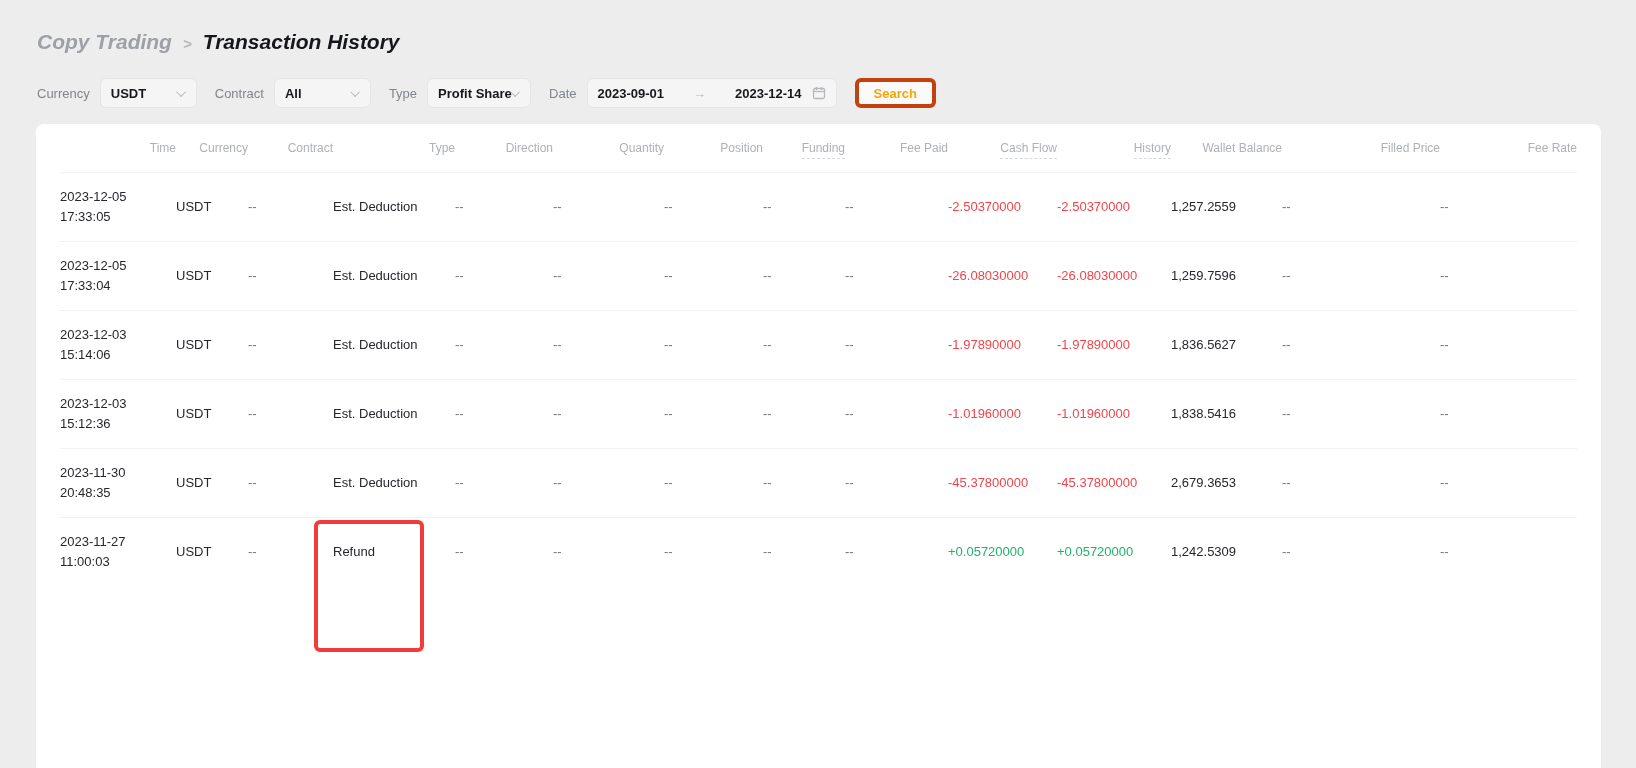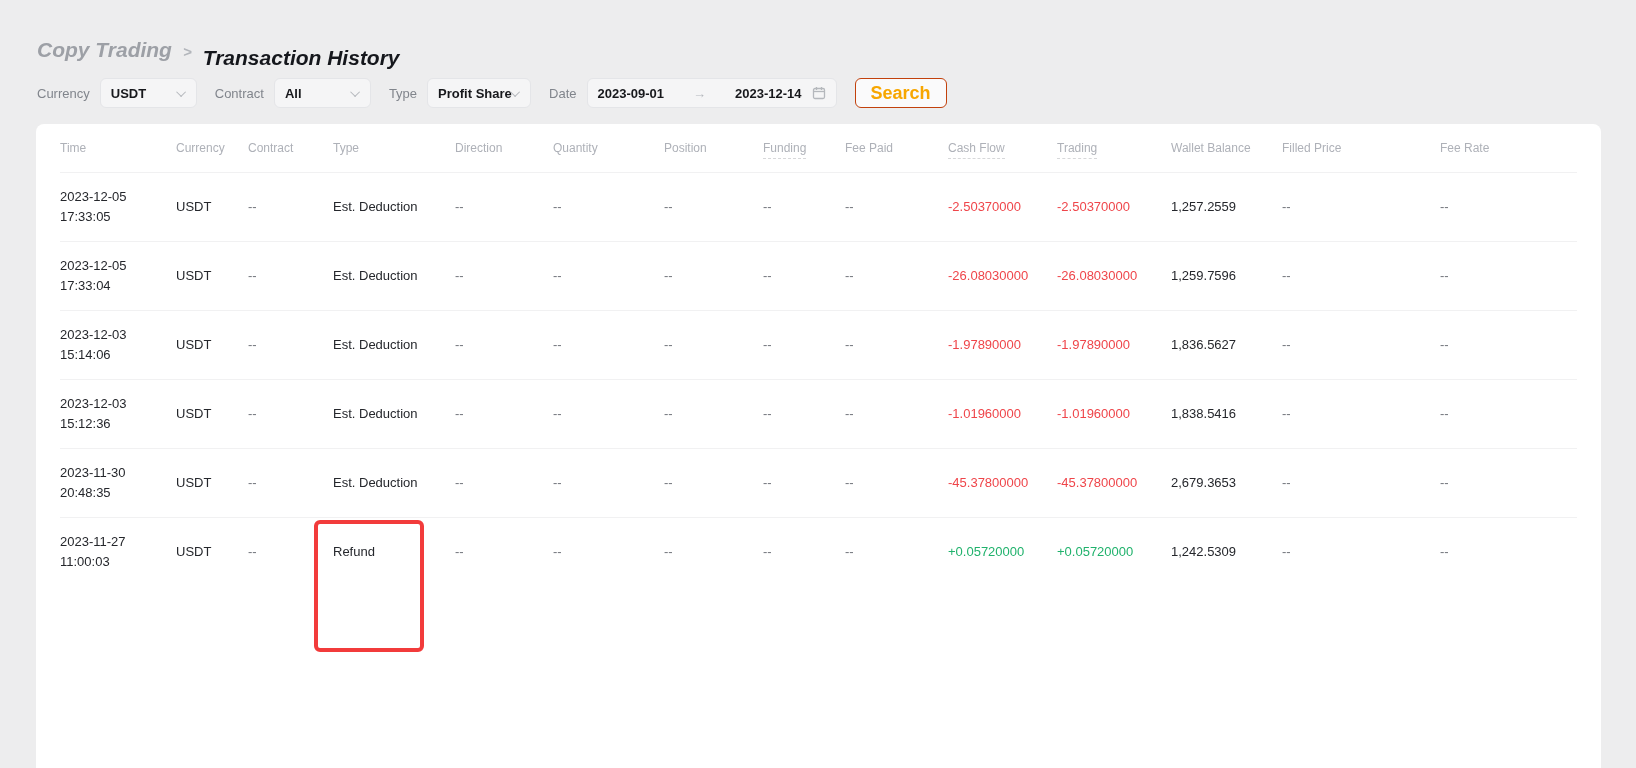--- a/index.html
+++ b/index.html
@@ -12,52 +12,52 @@
     background:#ededee;
     font-family:"Liberation Sans", sans-serif;
     position:relative;
     -webkit-font-smoothing:antialiased;
   }
 
   
   .breadcrumb{position:absolute; left:37px; top:30px; display:flex; align-items:center; gap:11px;font-style:italic;}
   .crumb-parent{font-size:21px; font-weight:700; color:#9da0a6; cursor:pointer;}
   .crumb-sep{font-size:15px; color:#b3b6bb; font-weight:600; padding-top:2px;}
-  .crumb-current{font-size:21px; font-weight:700; color:#15171c;margin-top:16px;}
+  .crumb-current{font-size:21px; font-weight:700; color:#15171c;}
 
   
   .filters{position:absolute; left:37px; top:78px; display:flex; align-items:center;}
   .f-label{font-size:13px; color:#81858c; margin-right:10px; white-space:nowrap;}
   .control{
     height:30px; border-radius:6px; background:#f5f5f6; border:1px solid #e4e5e8;
     display:flex; align-items:center; padding:0 10px; cursor:pointer; margin-right:18px;
   }
   .control .val{font-size:13px; font-weight:700; color:#17181c; white-space:nowrap;}
   .chev{width:7px; height:7px; border-left:1.5px solid #b5b8bd; border-bottom:1.5px solid #b5b8bd;
         transform:rotate(-45deg) translateY(-2px); margin-left:auto;}
   .sel-currency{width:97px;} .sel-contract{width:97px;} .sel-type{width:104px;text-align:center;}
   .daterange{width:250px; gap:8px;justify-content:center;}
   .daterange .val{font-size:13px;}
   .d-arrow{color:#b5b8bd; font-size:13px; flex:1; text-align:center;}
   .cal{margin-left:2px; display:flex;}
   .search-btn{
-    height:30px; padding:0 15px; border-radius:6px; border:1px solid #c2410c; background:#fafafb;
-    font-size:18px; font-weight:700; color:var(--accent); cursor:pointer;
+    height:30px; padding:0 15px; border-radius:6px; border:4px solid #c2410c; background:#fafafb;
+    font-size:13px; font-weight:700; color:var(--accent); cursor:pointer;
     font-family:"Liberation Sans", sans-serif;
   }
 
   
   .card{
     position:absolute; left:36px; top:124px; width:1565px; height:690px;
     background:#fff; border-radius:8px; padding:0 24px;
   }
   table{width:100%; border-collapse:collapse; table-layout:fixed;}
   thead th{
     height:48px; font-size:12px; font-weight:400; color:var(--text-light);
-    text-align:left; vertical-align:middle; white-space:nowrap;
+    text-align:right; vertical-align:middle; white-space:nowrap;
   }
   thead th span.u{border-bottom:1px dashed #d7d8da; padding-bottom:3px; cursor:help;}
   tbody td{
     height:69px; border-top:1px solid #f1f1f2; font-size:13px; color:var(--text-dark);
     vertical-align:middle; white-space:nowrap;
   }
   td .t-line{line-height:20px;}
   td.muted{color:var(--text-mid);}
   td.pos{color:var(--pos);} td.neg{color:var(--neg);}
 
@@ -136,21 +136,21 @@
           <th><span>Time</span></th>
           <th><span>Currency</span></th>
           <th><span>Contract</span></th>
           <th><span>Type</span></th>
           <th><span>Direction</span></th>
           <th><span>Quantity</span></th>
           <th><span>Position</span></th>
           <th><span class="u">Funding</span></th>
           <th><span>Fee Paid</span></th>
           <th><span class="u">Cash Flow</span></th>
-          <th><span class="u">Trading</span></th>
+          <th><span class="u">History</span></th>
           <th><span>Wallet Balance</span></th>
           <th><span>Filled Price</span></th>
           <th><span>Fee Rate</span></th>
         </tr>
     </thead>
     <tbody>
         <tr>
           <td>
             <div class="t-line">2023-12-05</div>
             <div class="t-line">17:33:05</div>

